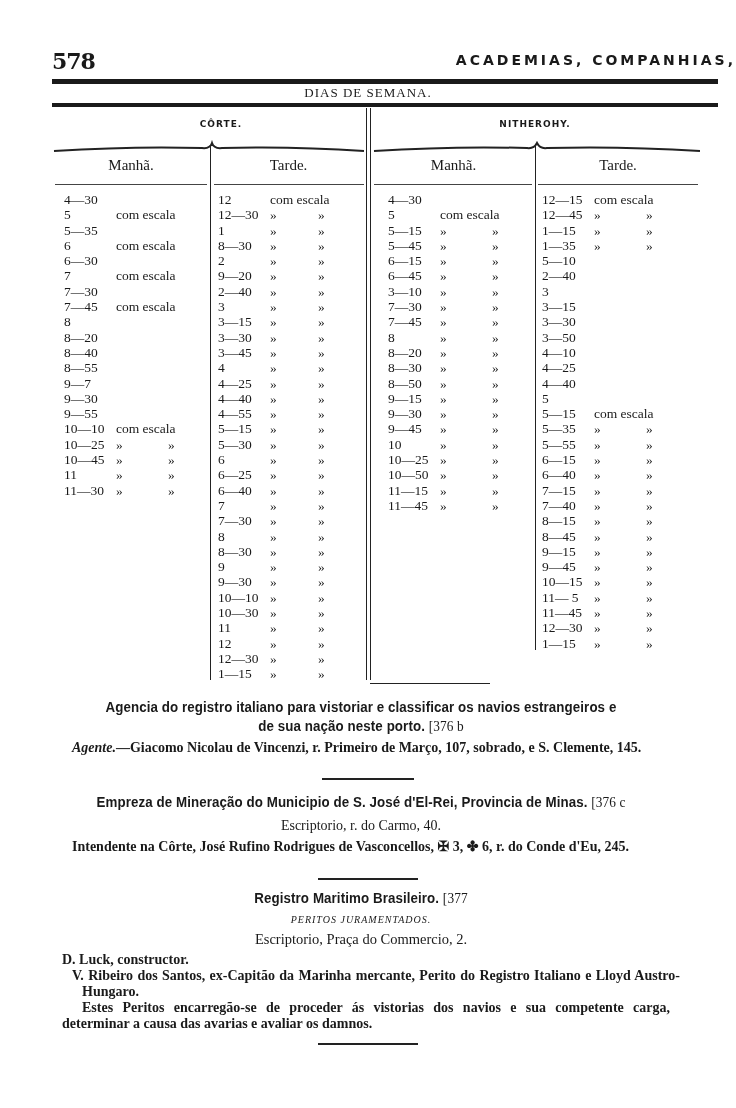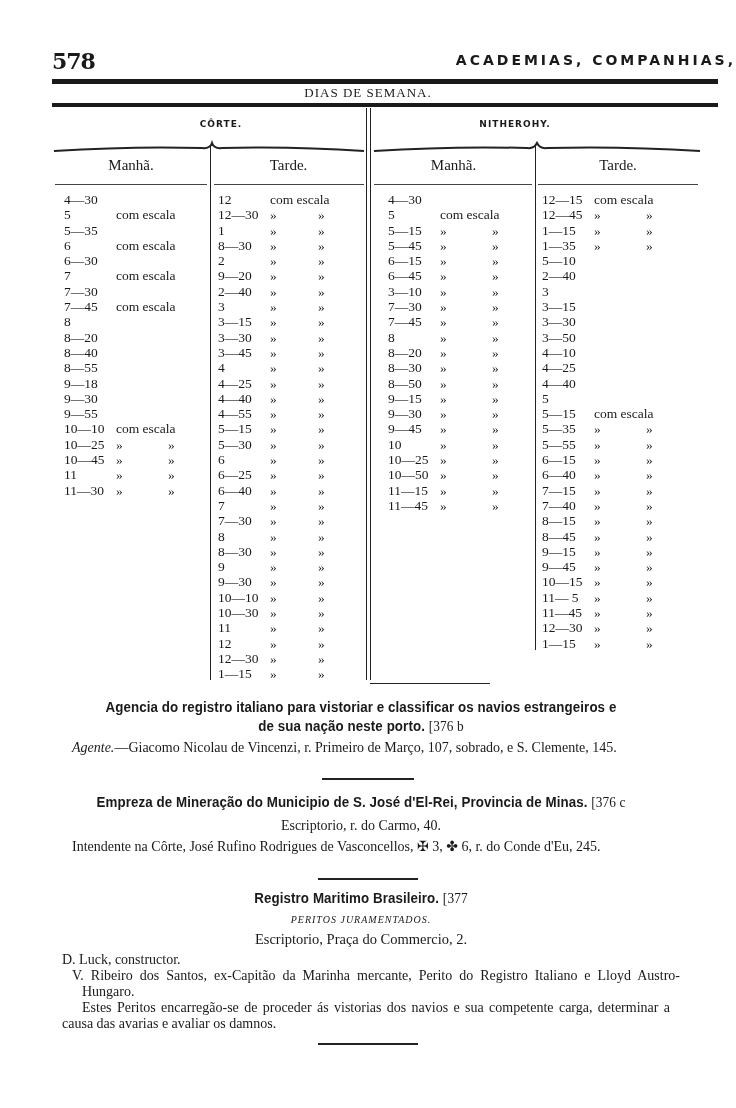--- a/index.html
+++ b/index.html
@@ -12,21 +12,21 @@
   .hline { position: absolute; height: 1px; background: #444; }
   .region-head { position: absolute; top: 119px; font-size: 9px; font-weight: bold; letter-spacing: 1px; text-align: center; font-family: "DejaVu Sans", sans-serif; }
   .col-head { position: absolute; top: 157px; font-size: 15px; text-align: center; font-family: "Liberation Serif", serif; }
   .brace { position: absolute; }
   .col { position: absolute; top: 192px; font-size: 13.5px; line-height: 15.3px; font-family: "Liberation Serif", serif; }
   .row { white-space: pre; height: 15.3px; }
   .t { display: inline-block; width: 52px; }
   .n1 { display: inline-block; width: 40px; }
   .n2 { display: inline-block; }
   .entry-title { position: absolute; left: 52px; width: 618px; text-align: center; font-size: 15.5px; font-weight: bold; font-family: "Liberation Sans", sans-serif; letter-spacing: 0.1px; line-height: 19px; transform: scaleX(0.86); transform-origin: center; }
-  .para { position: absolute; left: 62px; width: 608px; font-size: 14px; line-height: 16px; font-family: "Liberation Serif", serif; text-align: justify; }
+  .para { position: absolute; left: 62px; width: 608px; font-size: 14px; line-height: 16px; font-family: "Liberation Serif", serif; text-align: justify; font-weight: bold; }
   .hang { text-indent: -10px; padding-left: 10px; }
   .center { position: absolute; left: 52px; width: 618px; text-align: center; font-family: "Liberation Serif", serif; }
   .shortrule { position: absolute; height: 2px; background: #222; }
   .small-caps { font-size: 10px; letter-spacing: 1px; font-style: italic; }
   i { font-style: italic; }
 </style>
 </head>
 <body>
 
 <div>
@@ -37,21 +37,21 @@
 <div class="rule-thick" style="top:79px;"></div>
 <div class="table-title">DIAS DE SEMANA.</div>
 <div class="rule-thick" style="top:103px;height:4px;"></div>
 
 <div class="vline" style="left:366px;top:108px;height:572px;"></div>
 <div class="vline" style="left:370px;top:108px;height:572px;"></div>
 <div class="vline" style="left:210px;top:146px;height:534px;"></div>
 <div class="vline" style="left:535px;top:146px;height:504px;"></div>
 
 <div class="region-head" style="left:64px;width:314px;">CÔRTE.</div>
-<div class="region-head" style="left:350px;width:330px;">NITHEROHY.</div>
+<div class="region-head" style="left:370px;width:330px;">NITHEROHY.</div>
 
 <svg class="brace" style="left:52px;top:140px;" width="314" height="14">
   <path d="M2 11 Q80 6 150 8 Q158 9 160 3 Q162 9 170 8 Q240 6 312 11" stroke="#222" stroke-width="2" fill="none"></path>
 </svg>
 <svg class="brace" style="left:372px;top:140px;" width="330" height="14">
   <path d="M2 11 Q80 6 155 8 Q162 9 165 3 Q168 9 175 8 Q250 6 328 11" stroke="#222" stroke-width="2" fill="none"></path>
 </svg>
 
 <div class="col-head" style="left:52px;width:158px;">Manhã.</div>
 <div class="col-head" style="left:211px;width:155px;">Tarde.</div>
@@ -69,21 +69,21 @@
     <div class="row"><span class="t">5—35</span></div>
     <div class="row"><span class="t">6</span><span>com escala</span></div>
     <div class="row"><span class="t">6—30</span></div>
     <div class="row"><span class="t">7</span><span>com escala</span></div>
     <div class="row"><span class="t">7—30</span></div>
     <div class="row"><span class="t">7—45</span><span>com escala</span></div>
     <div class="row"><span class="t">8</span></div>
     <div class="row"><span class="t">8—20</span></div>
     <div class="row"><span class="t">8—40</span></div>
     <div class="row"><span class="t">8—55</span></div>
-    <div class="row"><span class="t">9—18</span></div>
+    <div class="row"><span class="t">9—7</span></div>
     <div class="row"><span class="t">9—30</span></div>
     <div class="row"><span class="t">9—55</span></div>
     <div class="row"><span class="t">10—10</span><span>com escala</span></div>
     <div class="row"><span class="t">10—25</span><span class="n1" style="width: 52px;">»</span><span class="n2">»</span></div>
     <div class="row"><span class="t">10—45</span><span class="n1" style="width: 52px;">»</span><span class="n2">»</span></div>
     <div class="row"><span class="t">11</span><span class="n1" style="width: 52px;">»</span><span class="n2">»</span></div>
     <div class="row"><span class="t">11—30</span><span class="n1" style="width: 52px;">»</span><span class="n2">»</span></div>
   </div>
 <div class="col" style="left:218px;">
     <div class="row"><span class="t">12</span><span>com escala</span></div>

